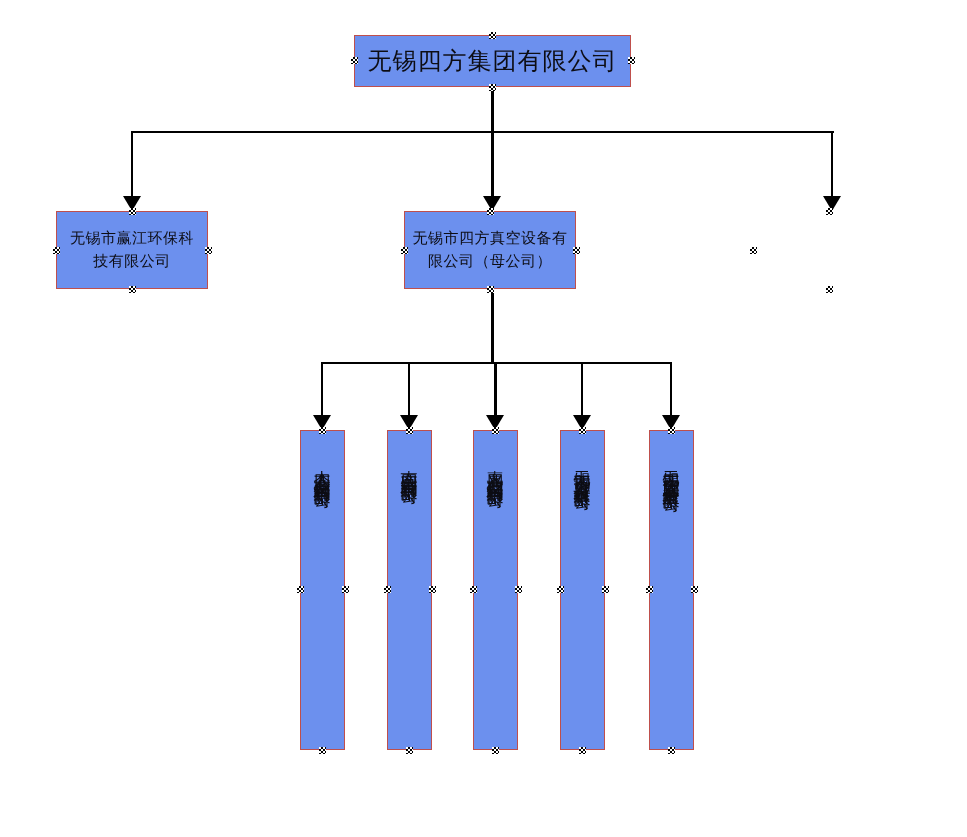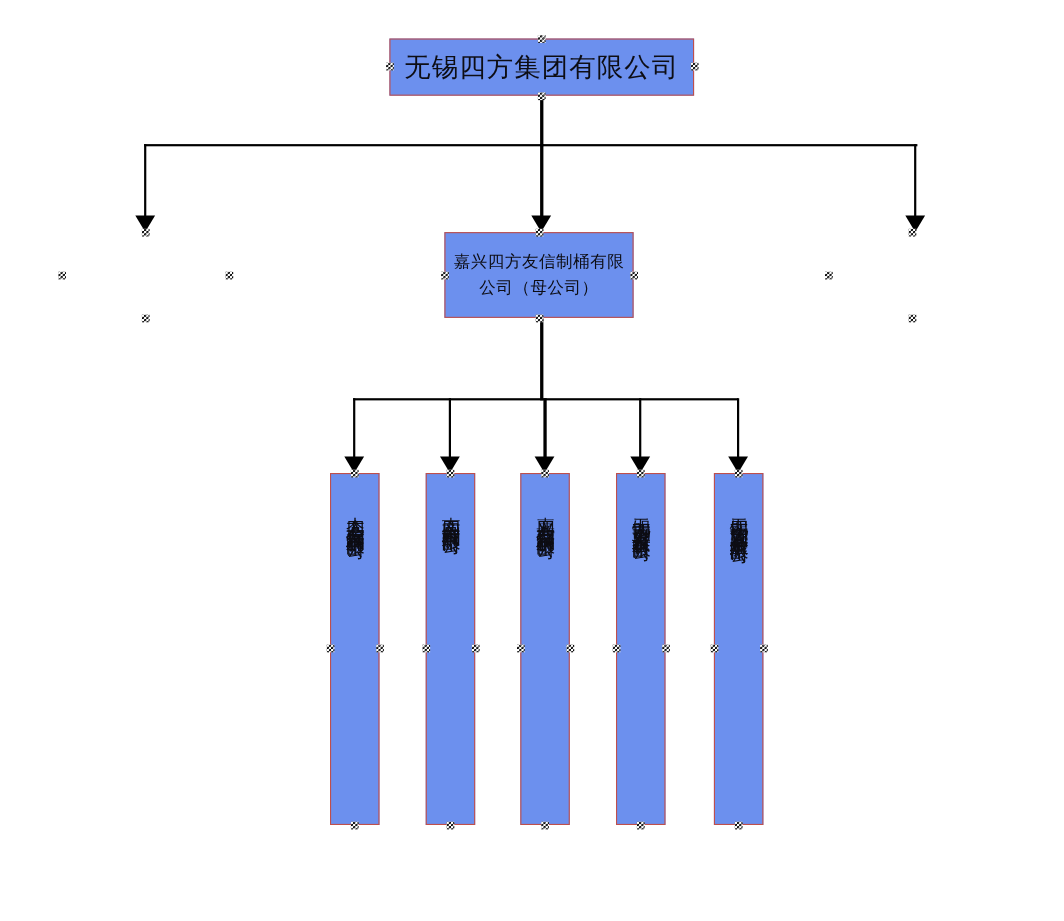--- a/index.html
+++ b/index.html
@@ -150,23 +150,26 @@
   <div class="line vline thin" style="left:581px; top:362px; height:55px;"></div>
   <div class="arrow" style="left:573px; top:415px;"></div>
 
   <div class="line vline thin" style="left:670px; top:362px; height:55px;"></div>
   <div class="arrow" style="left:662px; top:415px;"></div>
 
   <div class="node node-root">
     <span class="label">无锡四方集团有限公司</span>
   </div>
 
+  <div class="node node-t2 node-left">
+    <span class="label">无锡市赢江环保科技有限公司</span>
+  </div>
 
   <div class="node node-t2 node-center">
-    <span class="label">嘉兴四方友信制桶有限公司（母公司）</span>
+    <span class="label">无锡市四方真空设备有限公司（母公司）</span>
   </div>
 
 
   <div class="node node-t3 node-c1">
     <span class="label">太仓四方友信制桶有限公司</span>
   </div>
 
   <div class="node node-t3 node-c2">
     <span class="label">南京四方制桶有限公司</span>
   </div>

